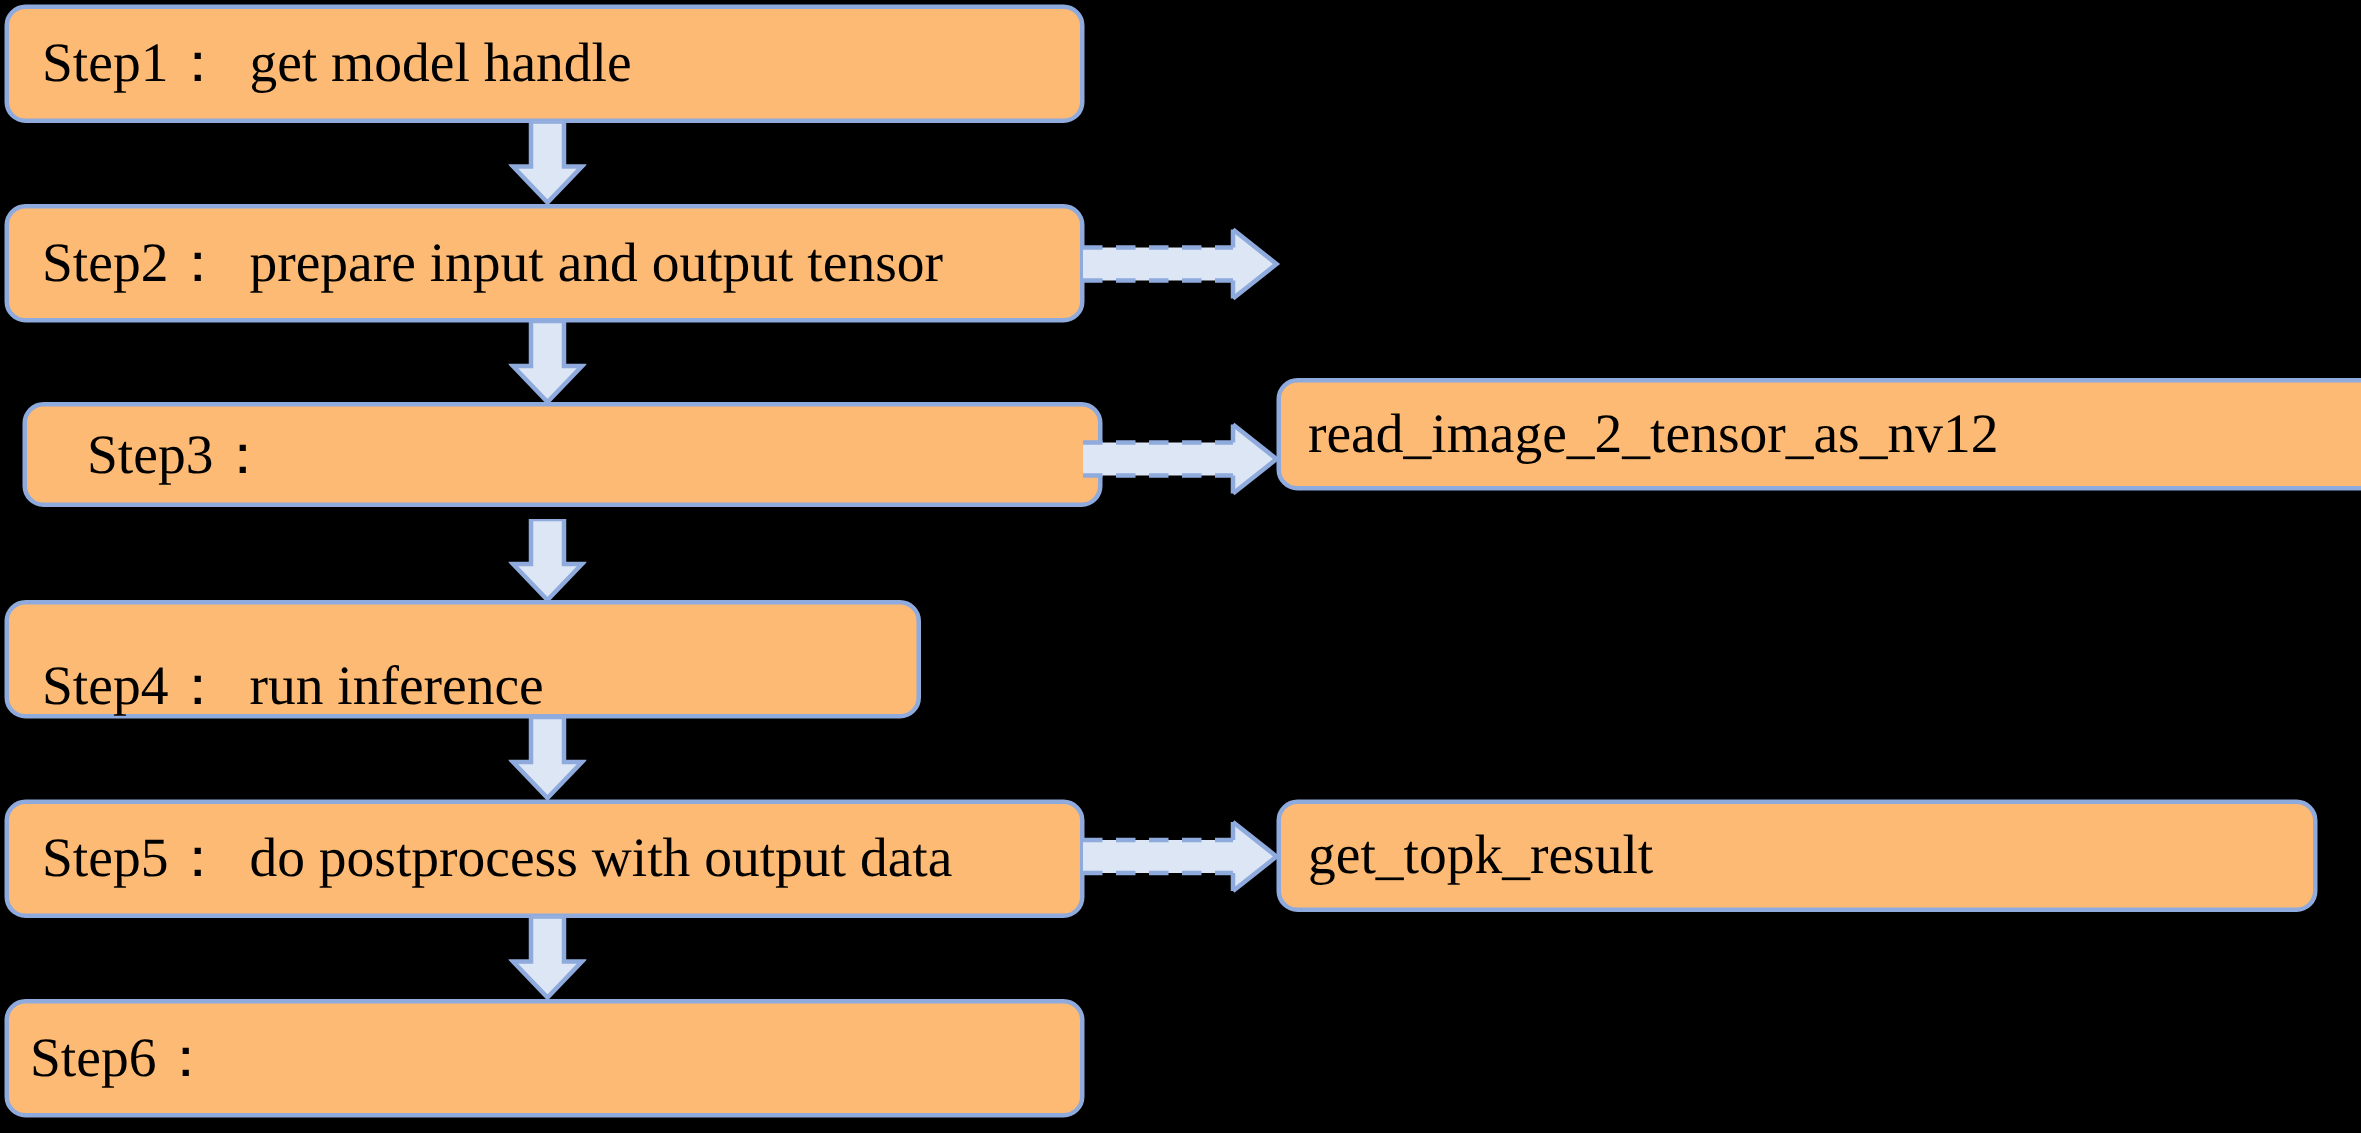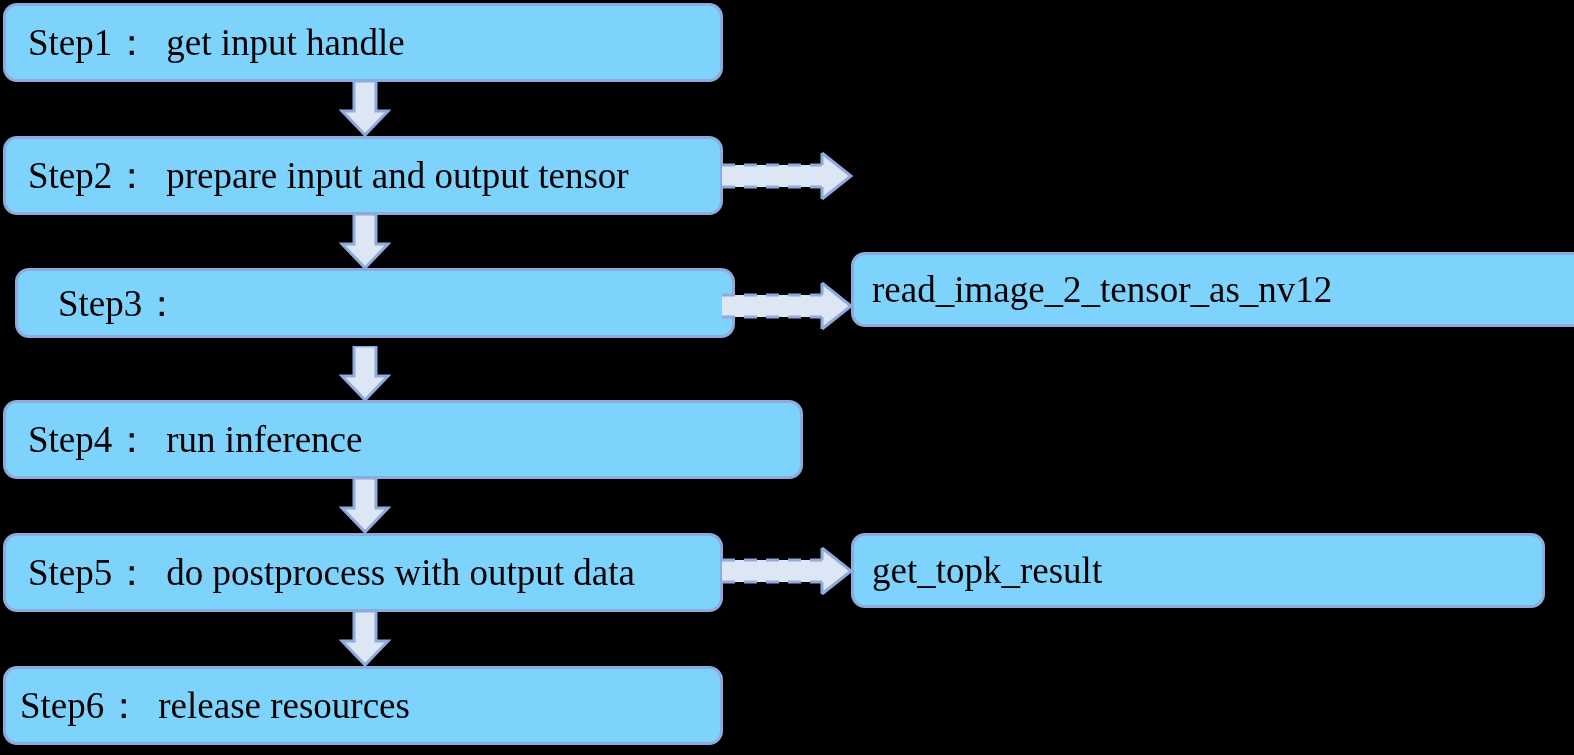--- a/index.html
+++ b/index.html
@@ -20,21 +20,21 @@
     left: 0; top: 0;
     width: 1574px;
     height: 755px;
     background: #000000;
   }
 
   
   .node {
     position: absolute;
     box-sizing: border-box;
-    background: #7dd3fc;
+    background: #fdba74;
     border: 3px solid #8faadc;
     border-radius: 14px;
     display: flex;
     align-items: center;
     padding-left: 22px;
     color: #000000;
     font-size: 37px;
     line-height: 1;
     white-space: nowrap;
     letter-spacing: 0px;
@@ -49,21 +49,21 @@
     padding: 0 2px 0 1px;
   }
   .node .step-text {
     padding-left: 14px;
   }
 
   
   #step1 { left: 3px;  top: 3px;   width: 720px; height: 79px; }
   #step2 { left: 3px;  top: 136px; width: 720px; height: 79px; font-family: Liberation Serif, serif; }
   #step3 { left: 15px;  top: 268px; width: 720px; height: 70px; padding-left: 40px; }
-  #step4 { left: 3px;  top: 400px; width: 800px; height: 79px; }
+  #step4 { left: 3px;  top: 400px; width: 611px; height: 79px; align-items: flex-end; }
   #step5 { left: 3px;  top: 533px; width: 720px; height: 79px; }
   #step6 { left: 3px;  top: 666px; width: 720px; height: 79px; padding-left: 14px; }
 
   
   .fn-node {
     padding-left: 18px;
     font-size: 37px;
   }
   #fn1 { left: 851px; top: 138px; width: 721px; height: 75px; }
   #fn2 { left: 851px; top: 252px; width: 802px; height: 75px; text-align: right; }
@@ -95,21 +95,21 @@
   #harrow2 { left: 722px; top: 278px; }
   #harrow3 { left: 722px; top: 543px; }
 </style>
 </head>
 <body>
 
 <div id="canvas">
 
   <div class="node" id="step1">
     <span class="label-wrap">
-      <span class="step-id">Step1</span><span class="colon">：</span><span class="step-text">get input handle</span>
+      <span class="step-id">Step1</span><span class="colon">：</span><span class="step-text">get model handle</span>
     </span>
   </div>
 
   <div class="node" id="step2">
     <span class="label-wrap">
       <span class="step-id">Step2</span><span class="colon">：</span><span class="step-text">prepare input and output tensor</span>
     </span>
   </div>
 
   <div class="node" id="step3">
@@ -125,21 +125,21 @@
   </div>
 
   <div class="node" id="step5">
     <span class="label-wrap">
       <span class="step-id">Step5</span><span class="colon">：</span><span class="step-text">do postprocess with output data</span>
     </span>
   </div>
 
   <div class="node" id="step6">
     <span class="label-wrap">
-      <span class="step-id">Step6</span><span class="colon">：</span><span class="step-text">release resources</span>
+      <span class="step-id">Step6</span><span class="colon">：</span>
     </span>
   </div>
 
 
   <div class="node fn-node" id="fn2">
     <span>read_image_2_tensor_as_nv12</span>
   </div>
 
   <div class="node fn-node" id="fn3">
     <span>get_topk_result</span>

